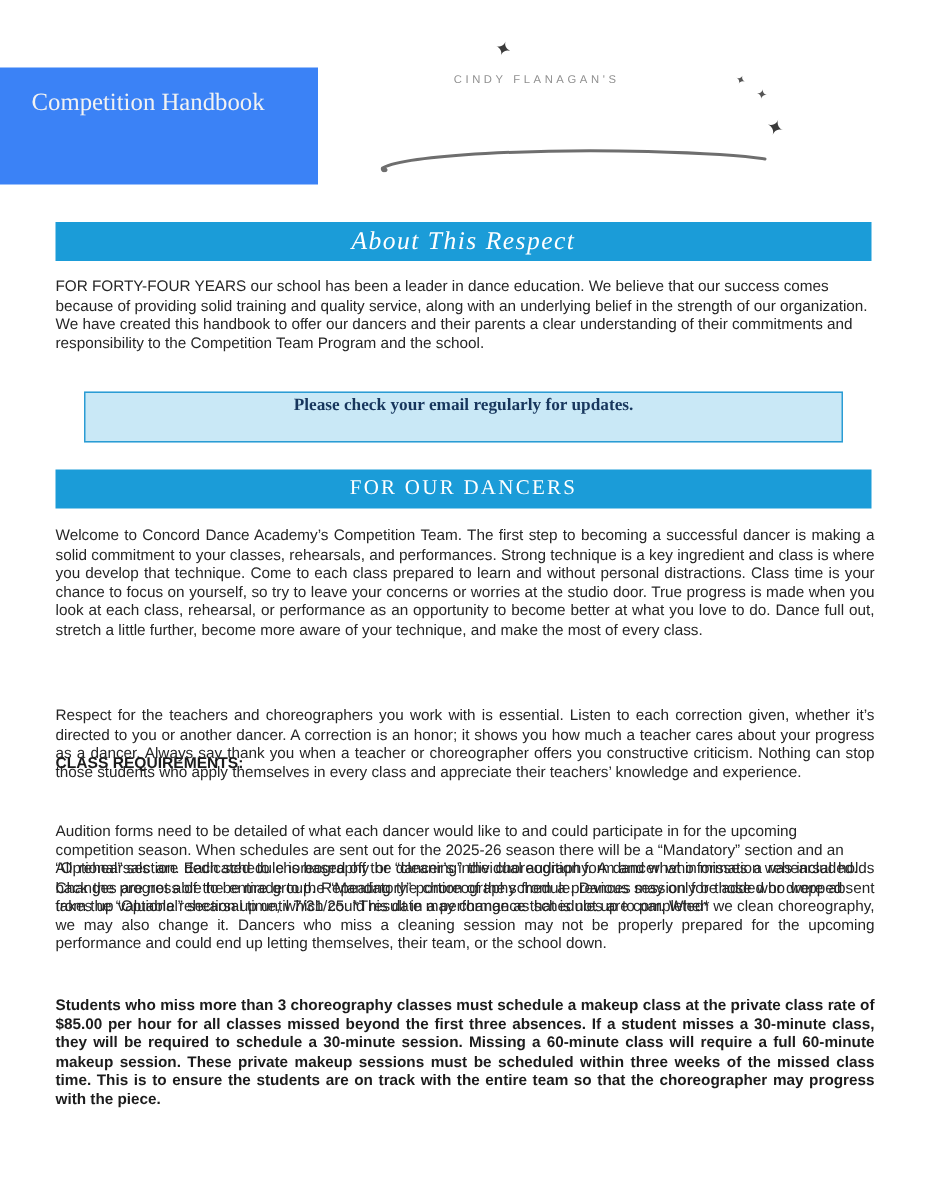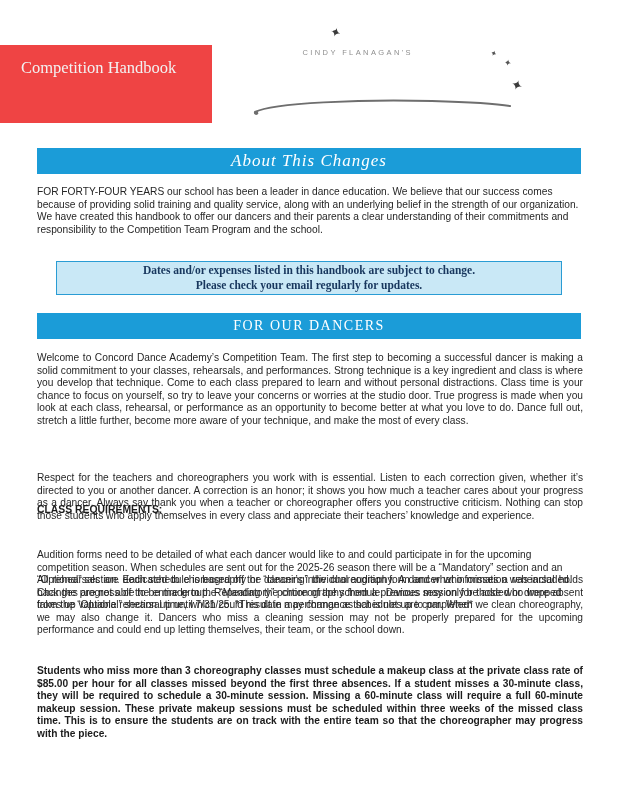--- a/index.html
+++ b/index.html
@@ -10,21 +10,21 @@
     background:#ffffff;
     font-family:"Liberation Sans", sans-serif;
     color:#2b2b2b;
     overflow:hidden;
   }
 
   
   .handbook-box {
     position:absolute; left:0; top:45px;
     width:212px; height:78px;
-    background:#ef4444;
+    background:#3b82f6;
     color:#f2f2f2;
   }
   .hb-title {
     font-family:"Liberation Serif", serif;
     font-size:16.5px; font-weight:400;
     margin:13px 0 0 21px;
     white-space:nowrap;
   }
   .hb-subtitle {
     font-family:"Liberation Serif", serif;
@@ -123,27 +123,26 @@
   <div class="logo-owner">CINDY FLANAGAN'S</div>
   <svg class="logo-swoosh" viewBox="0 0 262 18">
     <path d="M4 15 C 8 17, 2 18, 3 15 C 20 6, 110 2, 180 4 C 215 5, 240 6, 258 9" fill="none" stroke="#6e6e6e" stroke-width="2" stroke-linecap="round"></path>
   </svg>
   <span class="sparkle sp1">✦</span>
   <span class="sparkle sp2">✦</span>
   <span class="sparkle sp3">✦</span>
   <span class="sparkle sp4">✦</span>
 
   <div class="banner banner-about">
-    <span>About This Changes</span>
+    <span>About This Respect</span>
   </div>
 
   <div class="para para-about">FOR FORTY-FOUR YEARS our school has been a leader in dance education. We believe that our success comes because of providing solid training and quality service, along with an underlying belief in the strength of our organization. We have created this handbook to offer our dancers and their parents a clear understanding of their commitments and responsibility to the Competition Team Program and the school.</div>
 
   <div class="notice-box">
-    <div>Dates and/or expenses listed in this handbook are subject to change.</div>
     <div>Please check your email regularly for updates.</div>
   </div>
 
   <div class="banner banner-dancers">
     <span>FOR OUR DANCERS</span>
   </div>
 
   <div class="para justify p1">Welcome to Concord Dance Academy’s Competition Team.  The first step to becoming a successful dancer is making a solid commitment to your classes, rehearsals, and performances.  Strong technique is a key ingredient and class is where you develop that technique. Come to each class prepared to learn and without personal distractions.  Class time is your chance to focus on yourself, so try to leave your concerns or worries at the studio door. True progress is made when you look at each class, rehearsal, or performance as an opportunity to become better at what you love to do. Dance full out, stretch a little further, become more aware of your technique, and make the most of every class.</div>
   <div class="para justify p2">Respect for the teachers and choreographers you work with is essential. Listen to each correction given, whether it’s directed to you or another dancer. A correction is an honor; it shows you how much a teacher cares about your progress as a dancer. Always say thank you when a teacher or choreographer offers you constructive criticism. Nothing can stop those students who apply themselves in every class and appreciate their teachers’ knowledge and experience.</div>
 

